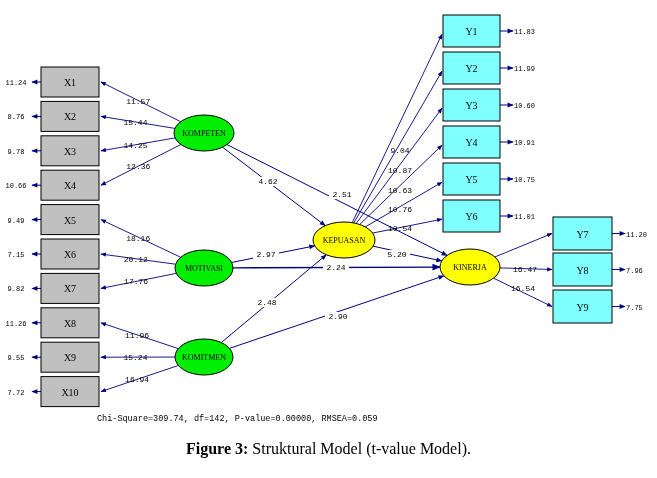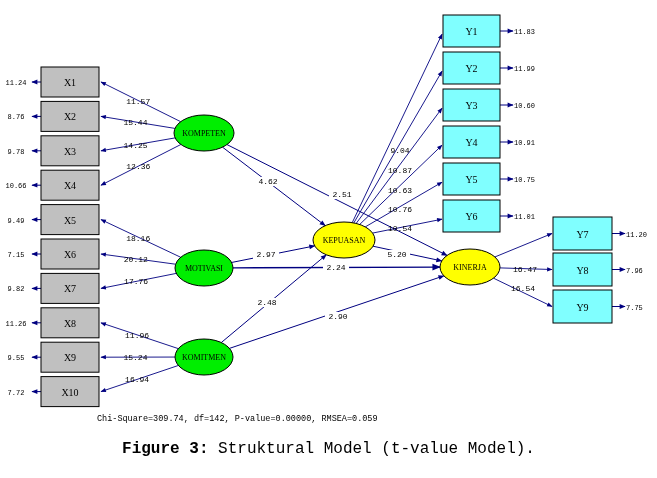--- a/index.html
+++ b/index.html
@@ -1,20 +1,20 @@
 <!DOCTYPE html>
 <html><head>
 <meta charset="utf-8">
 <style>
   html, body { margin: 0; padding: 0; background: #ffffff; }
   body { width: 657px; height: 478px; position: relative; overflow: hidden; }
   #diagram { position: absolute; left: 0; top: 0; }
   .caption {
     position: absolute; left: 0; width: 657px; top: 440px;
-    text-align: center; font-family: Liberation Mono, monospace;
+    text-align: center; font-family: Liberation Serif, serif;
     font-size: 16px; color: #000;
   }
   .caption b { font-weight: bold; }
   svg text.mono { font-family: "Liberation Mono", "DejaVu Sans Mono", monospace; }
   svg text.serif { font-family: "Liberation Serif", "DejaVu Serif", serif; }
 </style>
 </head>
 <body>
 
 <svg id="diagram" width="657" height="478" viewBox="0 0 657 478" xmlns="http://www.w3.org/2000/svg">

